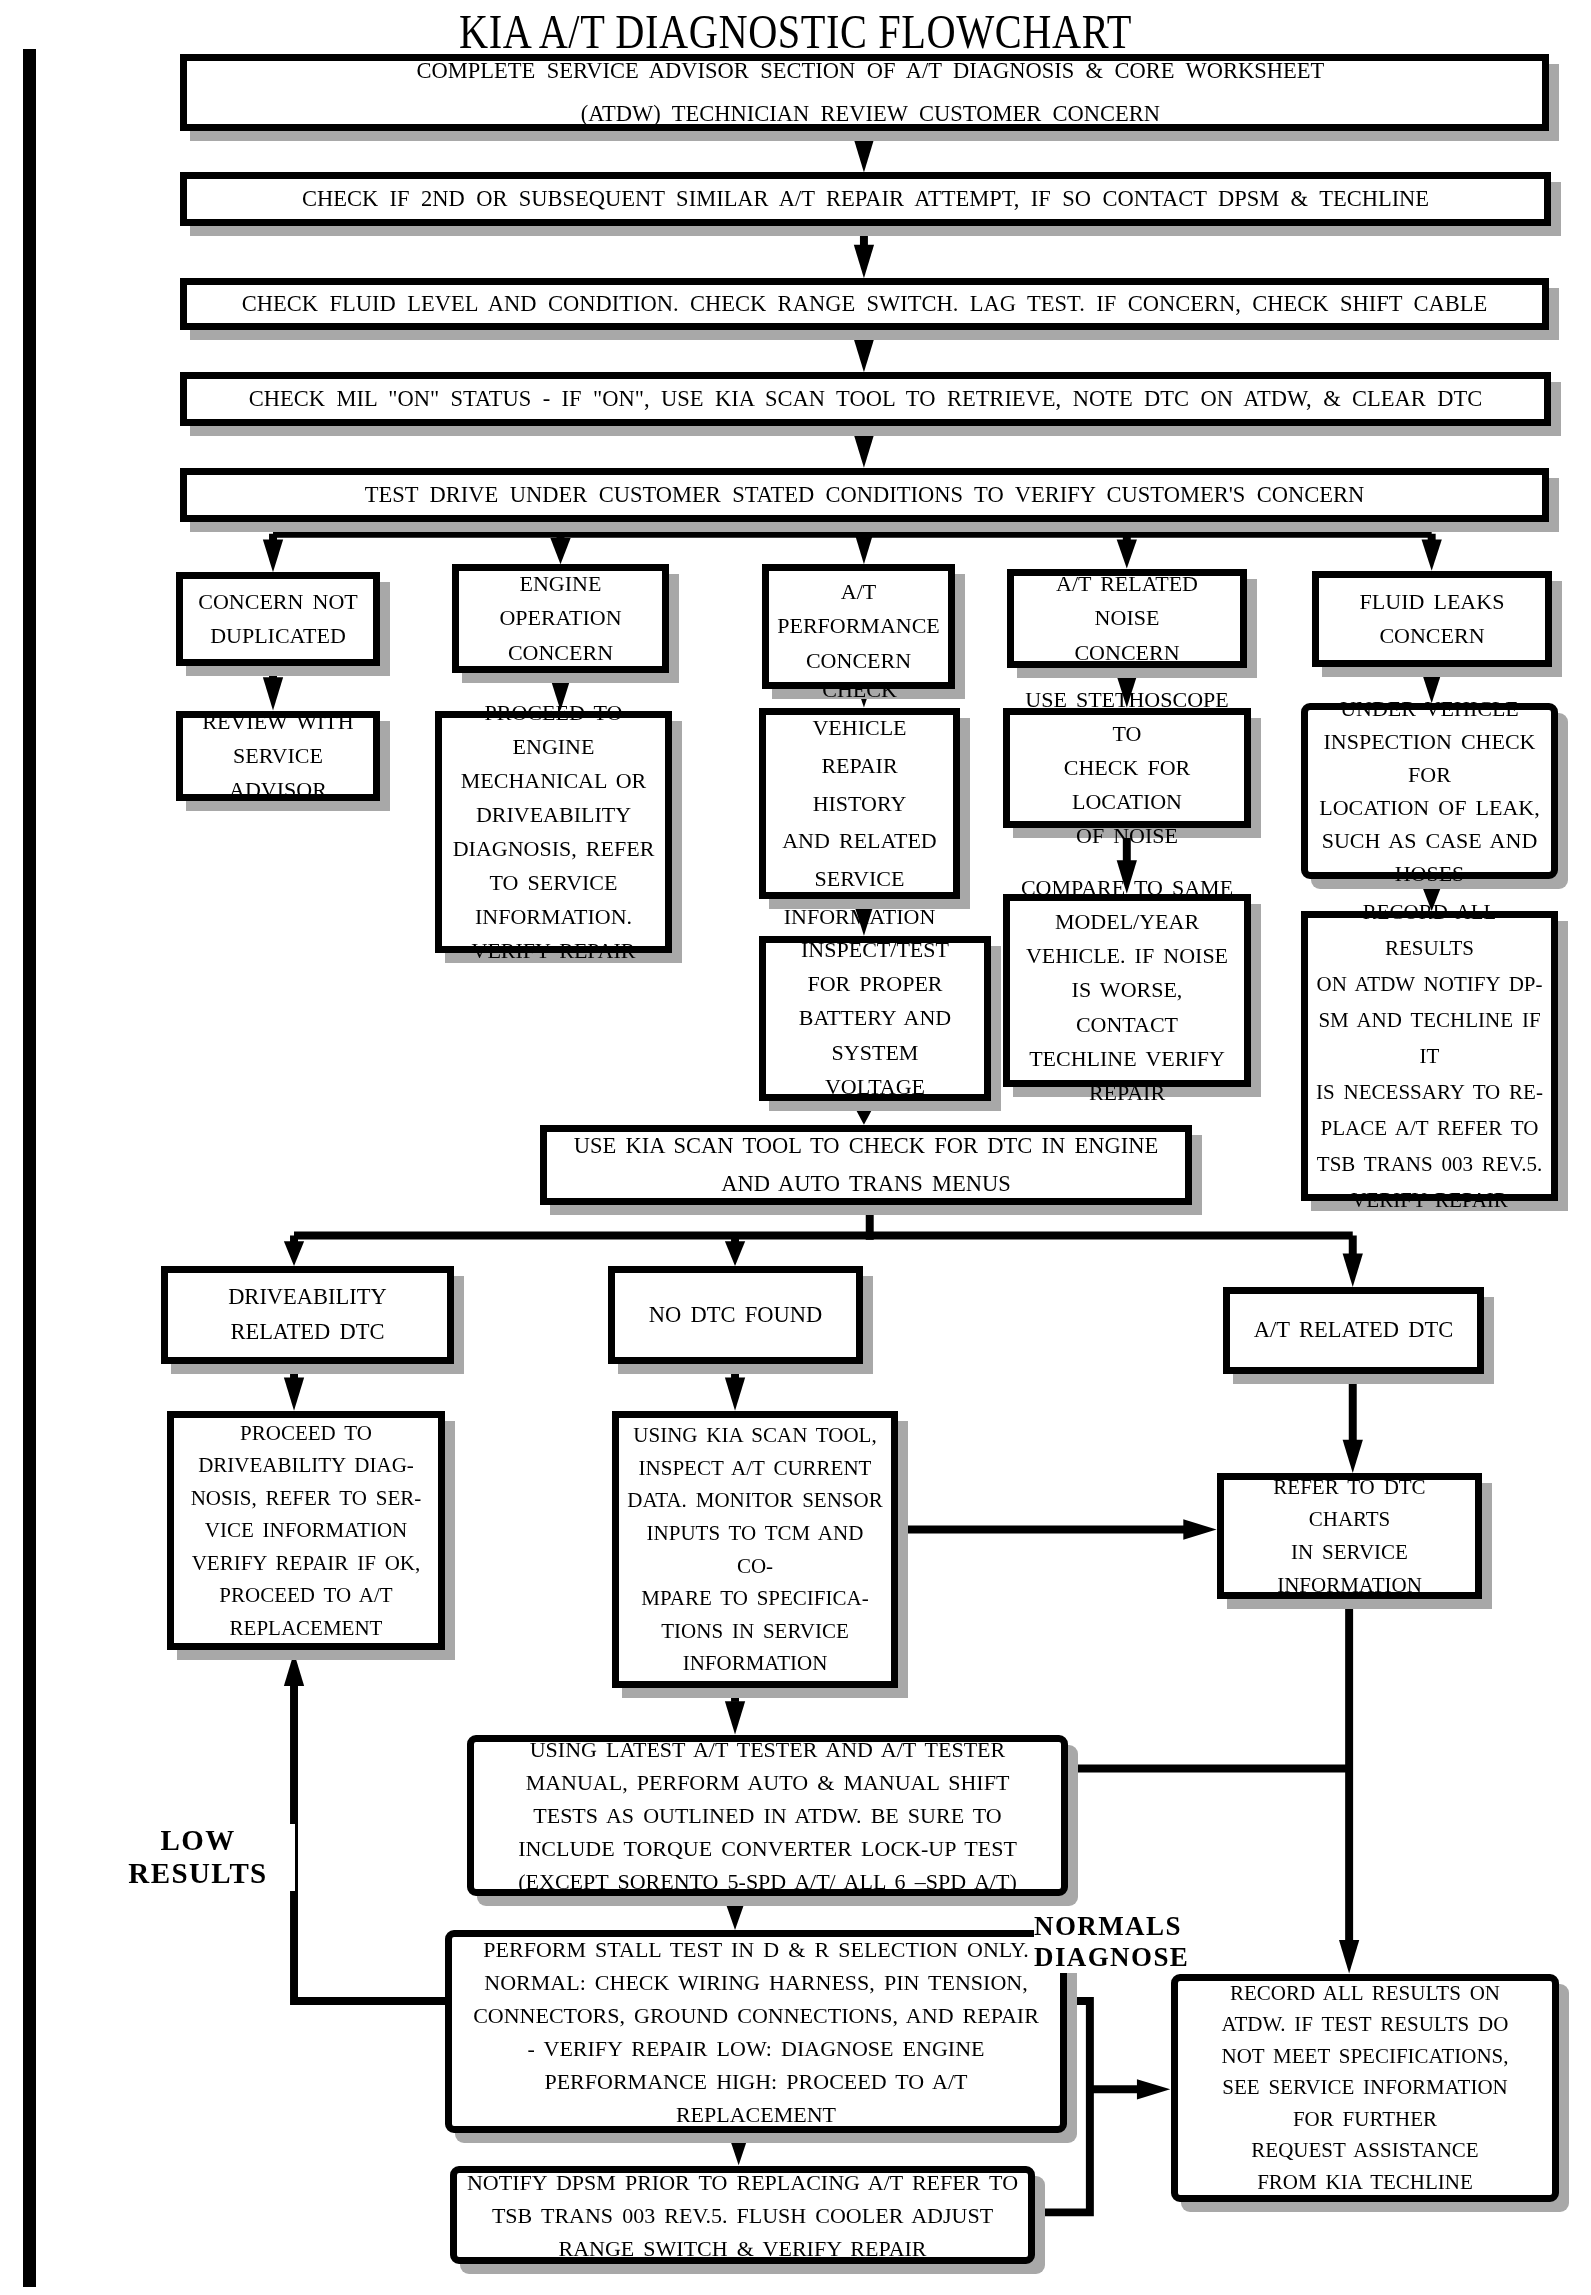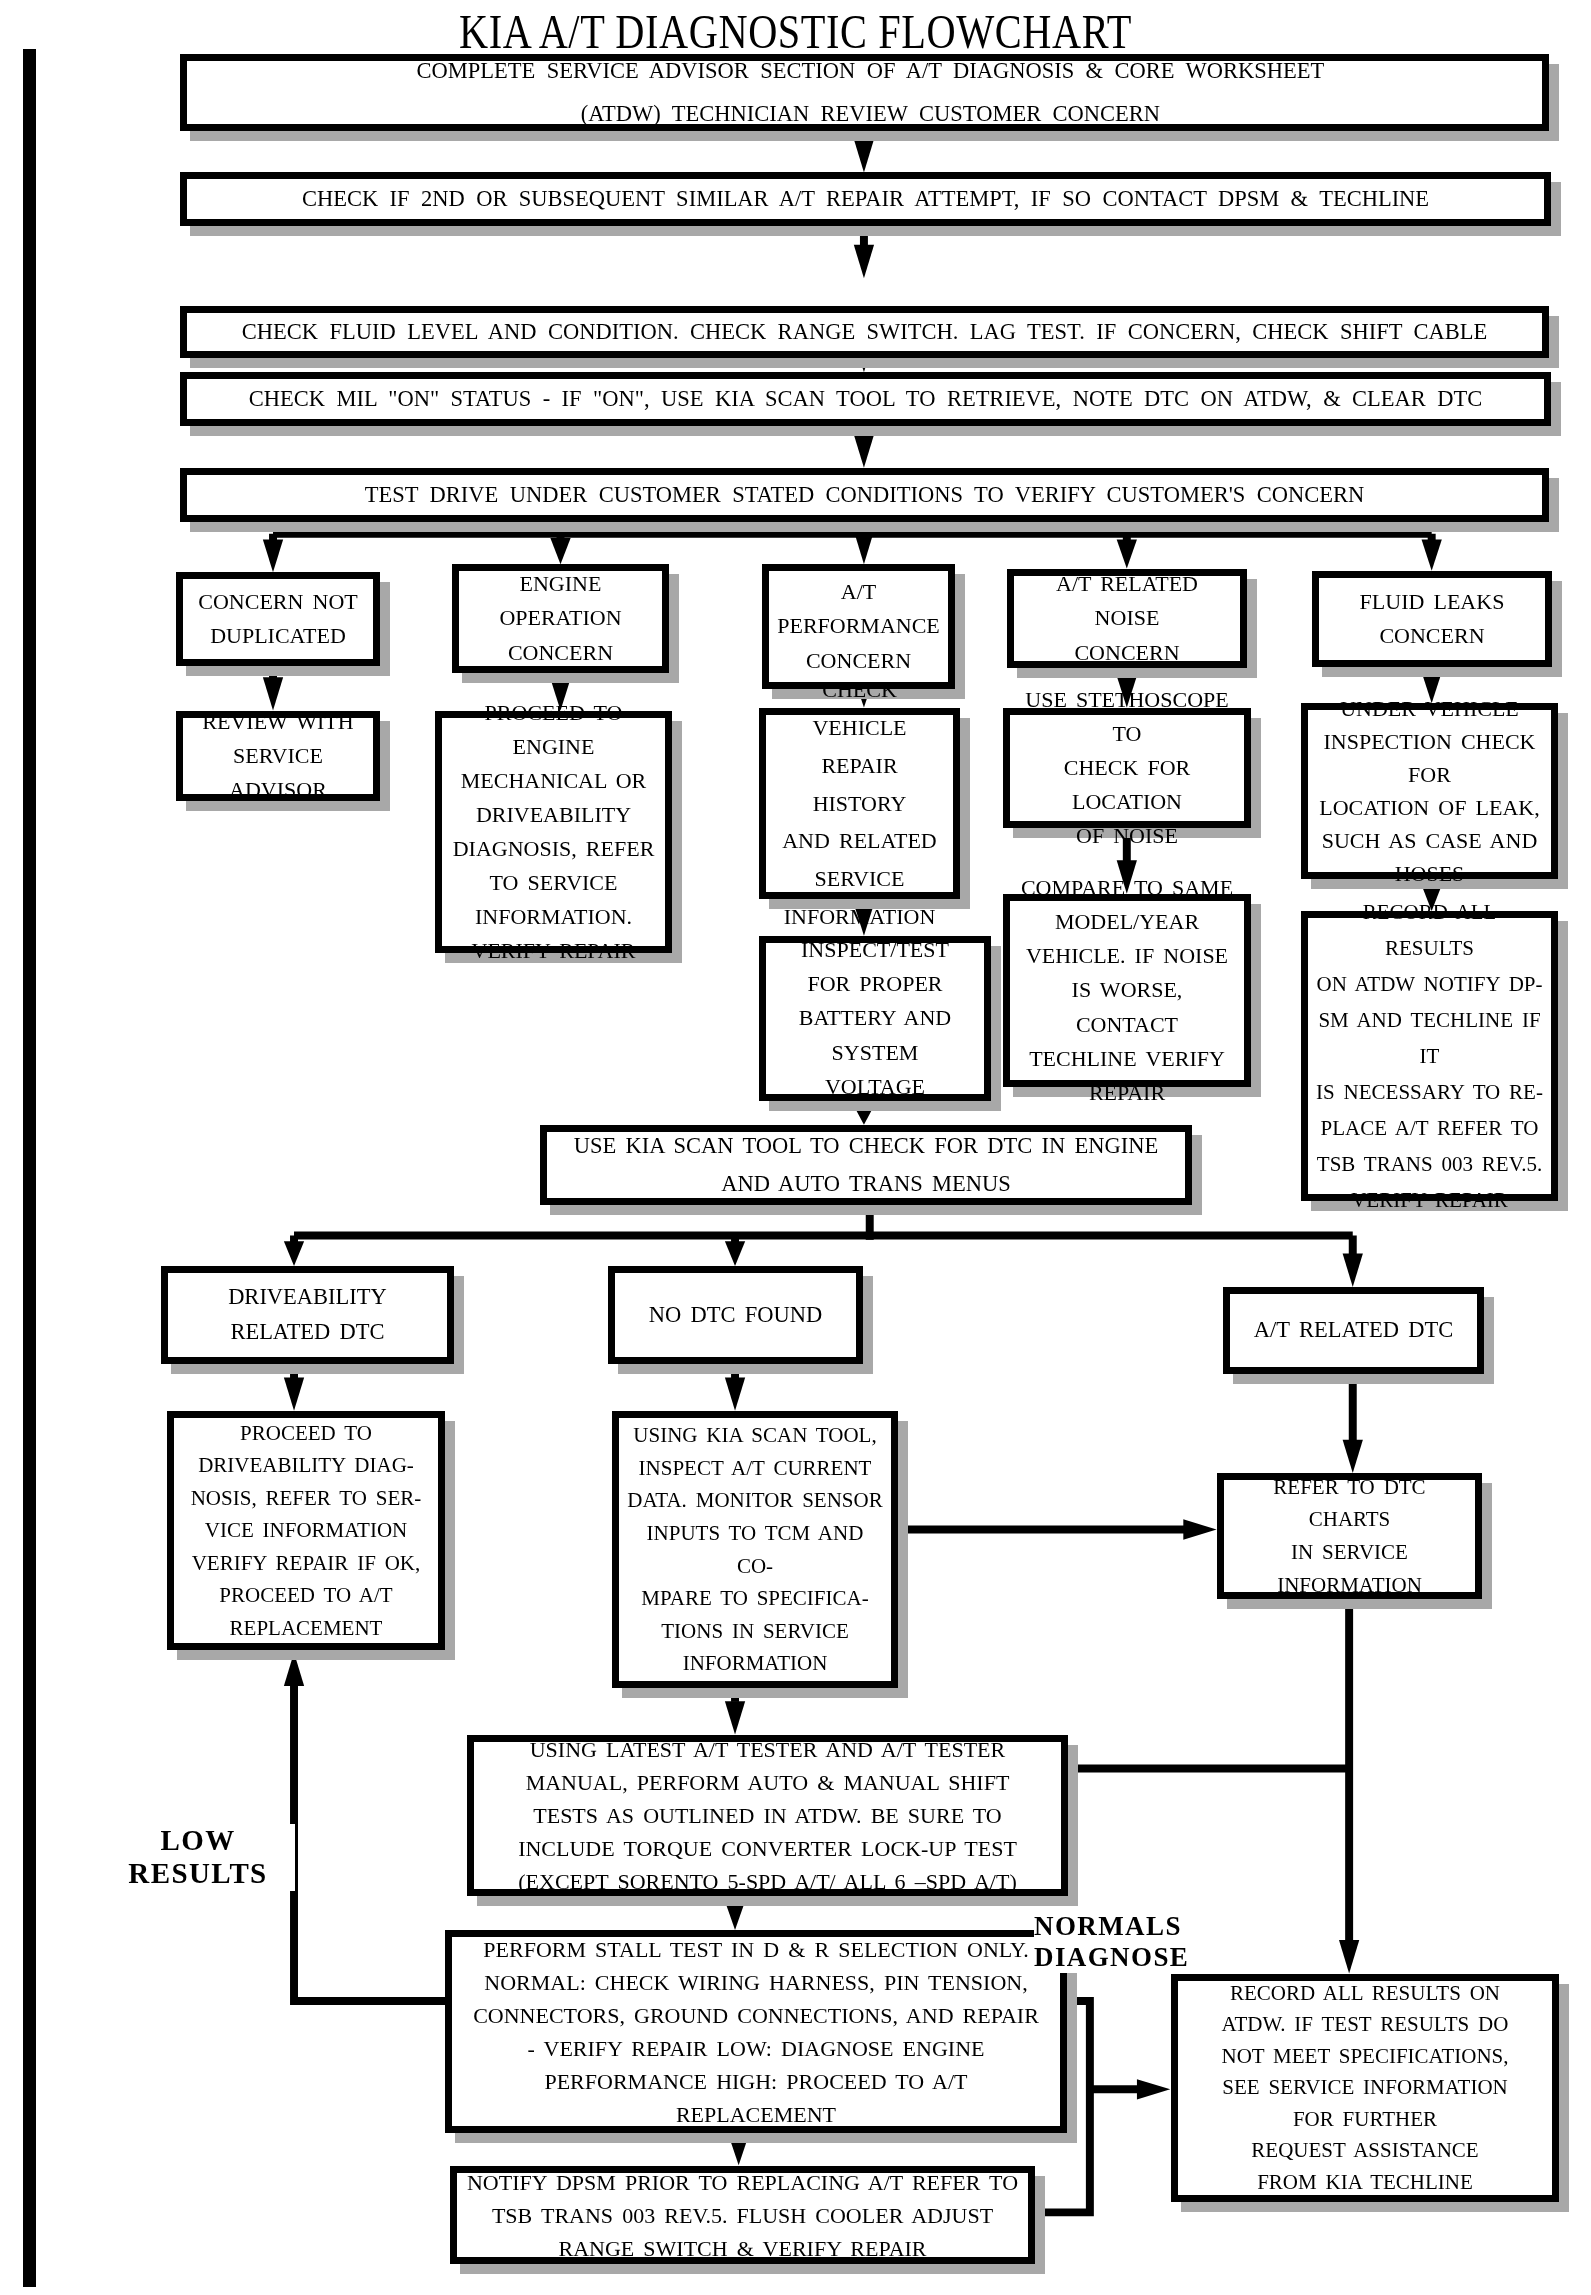--- a/index.html
+++ b/index.html
@@ -22,21 +22,21 @@
     white-space:pre-line;
     z-index:2;
     box-sizing:border-box;
     font-size:22px;
     line-height:1.55;
     word-spacing:3.6px;
     padding:2.9px 7.2px;
   }
   .wide{font-size:22.5px;line-height:1.9;word-spacing:5.8px;}
   .lh17{line-height:1.72;}
-  .lh15{line-height:1.5;}
+  .lh15{line-height:1.5;border-radius:9px;}
   #page-title{
     position:absolute;left:0;top:4.3px;width:1591px;
     text-align:center;
     font-size:48px;
     letter-spacing:0.7px;
     transform:scaleX(0.84);
     z-index:2;
   }
   .flow-label{
     position:absolute;
@@ -148,21 +148,21 @@
     </g>
   </svg>
 
   <div id="left-bar"></div>
 
   <div id="page-title">KIA A/T DIAGNOSTIC FLOWCHART</div>
 
   <div class="box wide" style="left:180px;top:54px;width:1369px;height:77px;padding-left:19px;">COMPLETE SERVICE ADVISOR SECTION OF A/T DIAGNOSIS &amp; CORE WORKSHEET
 (ATDW) TECHNICIAN REVIEW CUSTOMER CONCERN</div>
   <div class="box wide" style="left:180px;top:172px;width:1371px;height:54px;">CHECK IF 2ND OR SUBSEQUENT SIMILAR A/T REPAIR ATTEMPT, IF SO CONTACT DPSM &amp; TECHLINE</div>
-  <div class="box wide" style="left:180px;top:278px;width:1369px;height:52px;margin-top:28px;">CHECK FLUID LEVEL AND CONDITION. CHECK RANGE SWITCH. LAG TEST. IF CONCERN, CHECK SHIFT CABLE</div>
+  <div class="box wide" style="left:180px;top:278px;width:1369px;height:52px;">CHECK FLUID LEVEL AND CONDITION. CHECK RANGE SWITCH. LAG TEST. IF CONCERN, CHECK SHIFT CABLE</div>
   <div class="box wide" style="left:180px;top:372px;width:1371px;height:54px;">CHECK MIL "ON" STATUS - IF "ON", USE KIA SCAN TOOL TO RETRIEVE, NOTE DTC ON ATDW, &amp; CLEAR DTC</div>
   <div class="box wide" style="left:180px;top:468px;width:1369px;height:54px;">TEST DRIVE UNDER CUSTOMER STATED CONDITIONS TO VERIFY CUSTOMER'S CONCERN</div>
 
   <div class="box" style="left:176px;top:572px;width:204px;height:94px;">CONCERN NOT
 DUPLICATED</div>
   <div class="box" style="left:452px;top:564px;width:217px;height:109px;">ENGINE
 OPERATION
 CONCERN</div>
   <div class="box" style="left:762px;top:564px;width:193px;height:125px;">A/T
 PERFORMANCE

